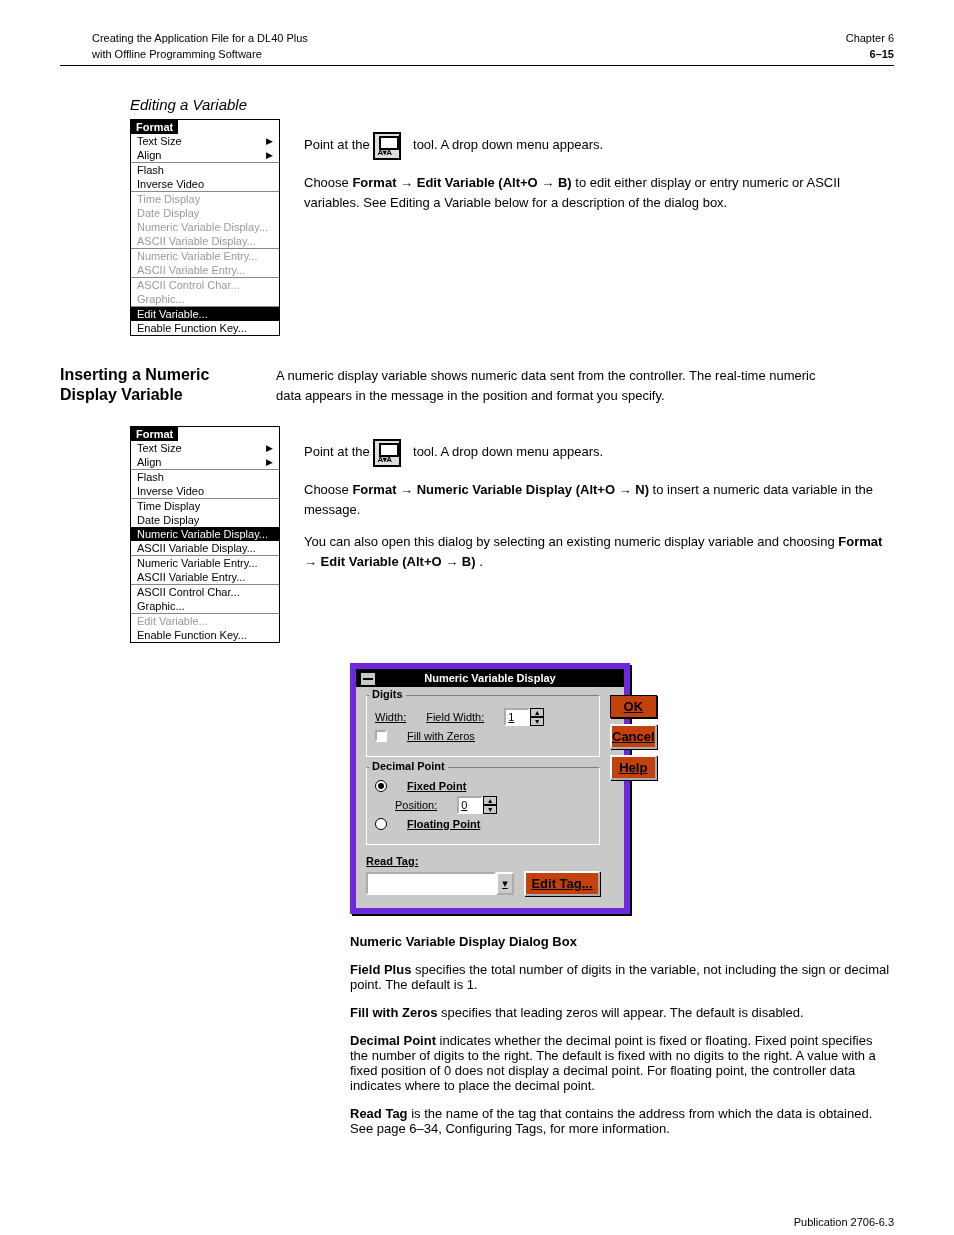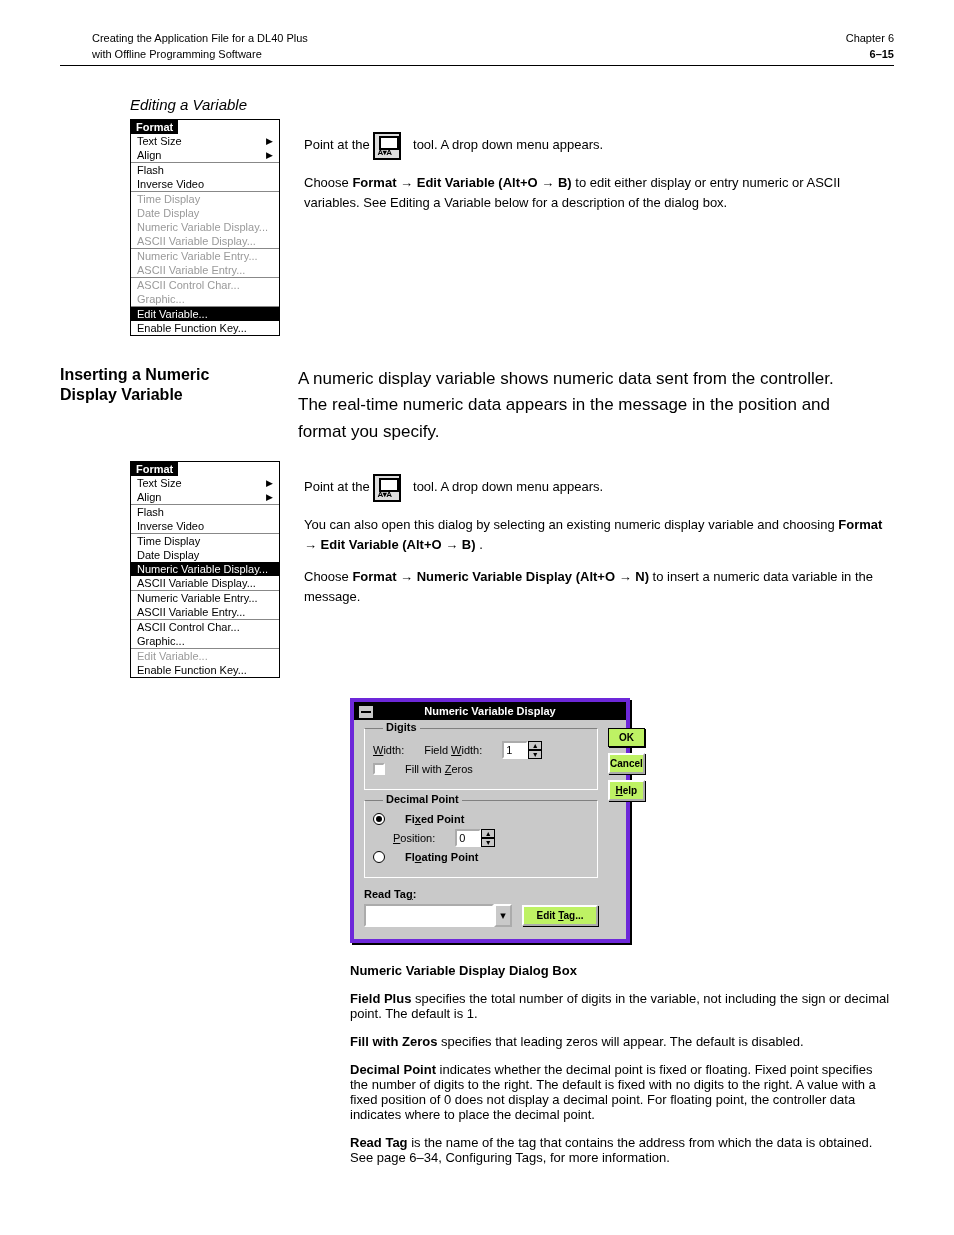--- a/index.html
+++ b/index.html
@@ -87,31 +87,32 @@
     letter-spacing: -0.5px;
     color:#000;
   }
   .u { text-decoration: underline; }
   .side-label {
     font-family: Arial, sans-serif;
     font-weight: bold;
     font-size: 16px;
     margin: 40px 0 6px 0;
   }
-  .body-text { font-size: 17px; line-height: 1.55; max-width: 560px; }
+  .body-text { font-size: 13px; line-height: 1.55; max-width: 560px; }
 
   
   .dialog {
     width: 280px;
-    border: 4px solid #6d28d9;
+    border: 6px solid #6d28d9;
     background: #c9c9c9;
     font-family: "MS Sans Serif", Arial, sans-serif;
     font-size: 11px;
     margin: 10px 0 20px 290px;
     box-shadow: 2px 2px 0 #000;
+    text-decoration: underline;
   }
   .dlg-title {
     background: #000;
     color: #fff;
     font-weight: bold;
     text-align: center;
     padding: 3px 0;
     position: relative;
   }
   .dlg-sysbox {
@@ -132,31 +133,31 @@
     padding: 8px 8px 10px 8px;
     margin-bottom: 10px;
     position: relative;
     background:#c9c9c9;
   }
   .grp::before{
     content:"";position:absolute;inset:-1px;border:1px solid #fff;border-top-color:#808080;pointer-events:none;
   }
   .grp-title {
     position: absolute;
-    top: -8px; left: 18px;
+    top: -8px; left: 2px;
     background: #c9c9c9;
     padding: 0 3px;
     font-weight: bold;
   }
   .winbtn {
-    background: #bef264;
+    background: #c2410c;
     border: 2px outset #fff;
     padding: 3px 0;
     font-family: inherit;
-    font-size: 10px;
+    font-size: 13px;
     font-weight: bold;
     text-align:center;
     box-shadow: 1px 1px 0 #000;
   }
   .inrow{display:flex;align-items:center;gap:20px;margin:4px 0;}
   .spinbox{display:inline-flex;align-items:stretch;}
   .spinbox input{width:26px;border:2px inset #fff;background:#fff;font-size:11px;padding:1px 2px;}
   .spin{display:flex;flex-direction:column;}
   .spin div{width:14px;height:9px;border:1px solid #000;background:#c9c9c9;font-size:7px;line-height:7px;text-align:center;}
   .chk{width:12px;height:12px;border:2px inset #fff;background:#fff;display:inline-block;}
@@ -256,21 +257,21 @@
         <span> tool. A drop down menu appears.</span>
       </p>
       <p>
         <span>Choose </span>
         <b>Format → Edit Variable (Alt+O → B)</b>
         <span> to edit either display or entry numeric or ASCII variables. See Editing a Variable below for a description of the dialog box.</span>
       </p>
     </div>
   </div>
 
-  <div style="display:flex; gap:38px; margin-top:30px;">
+  <div style="display:flex; gap:16px; margin-top:30px;">
     <div style="width:200px;">
       <div class="side-label" style="margin-top:0;">Inserting a Numeric</div>
       <div class="side-label" style="margin-top:-4px;">Display Variable</div>
     </div>
     <div class="body-text">A numeric display variable shows numeric data sent from the controller. The real-time numeric data appears in the message in the position and format you specify.</div>
   </div>
 
   <div class="row" style="margin-left:70px; margin-top:16px;">
     <div class="menu-block">
       <span class="menu-title">Format</span>
@@ -333,28 +334,28 @@
           </div>
         </div>
     </div>
     <div class="text-col">
       <p>
         <span>Point at the </span>
         <span class="icon-btn"></span>
         <span> tool. A drop down menu appears.</span>
       </p>
       <p>
+        <span>Choose </span>
+        <b>Format → Numeric Variable Display (Alt+O → N)</b>
+        <span> to insert a numeric data variable in the message.</span>
+      </p>
+      <p>
         <span>You can also open this dialog by selecting an existing numeric display variable and choosing </span>
         <b>Format → Edit Variable (Alt+O → B)</b>
         <span>.</span>
-      </p>
-      <p>
-        <span>Choose </span>
-        <b>Format → Numeric Variable Display (Alt+O → N)</b>
-        <span> to insert a numeric data variable in the message.</span>
       </p>
     </div>
   </div>
 
   <div class="dialog">
     <div class="dlg-title">
       <span class="dlg-sysbox"></span>
       <span>Numeric Variable Display</span>
     </div>
     <div class="dlg-body">

